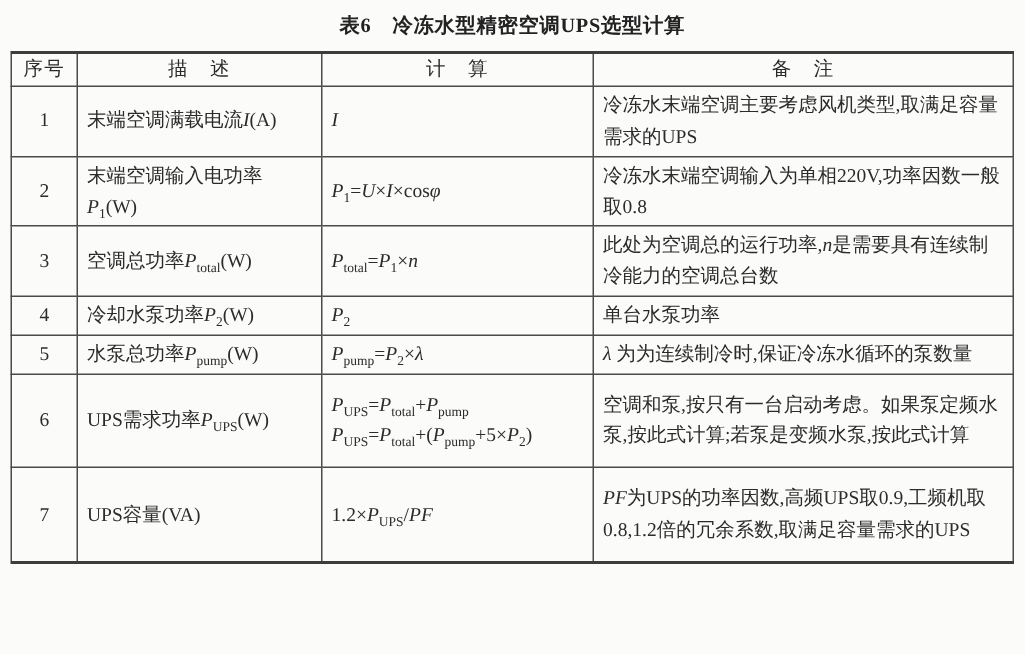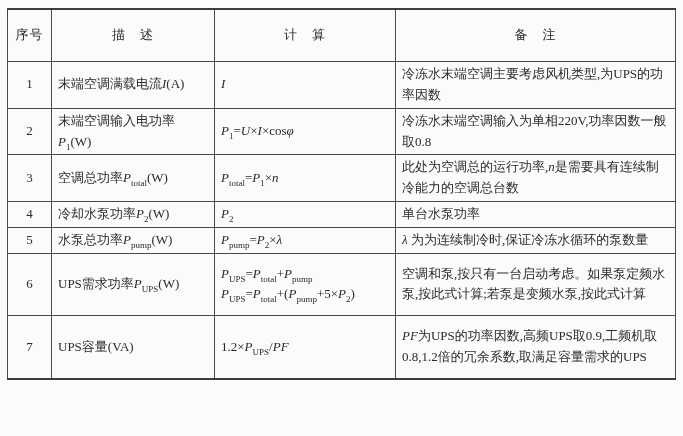--- a/index.html
+++ b/index.html
@@ -35,21 +35,21 @@
     font-weight:normal;
     vertical-align:middle;
     padding:2px 6px;
     line-height:1.6;
     color:#2b2b2b;
   }
   table.main th{
     text-align:center;
     letter-spacing:1px;
     height:20px;
-    padding:15px 0;
+    padding:0 0;
   }
   td.c-no{text-align:center;}
   td.c-desc{padding-left:13px;}
   td.c-calc{padding-left:13px;}
   td.c-remark{padding-left:10px;padding-right:5px;}
   tr.rh1{height:47px;}
   tr.rh2{height:46px;}
   tr.rh3{height:46px;}
   tr.rh4{height:26px;}
   tr.rh5{height:26px;}
@@ -63,20 +63,21 @@
     font-size:13px;
     line-height:1.55;
     color:#2b2b2b;
   }
 </style>
 </head>
 <body>
 
 <div class="page">
 
+  <div class="title">表6　冷冻水型精密空调UPS选型计算</div>
 
   <table class="main">
     <colgroup>
       <col style="width:44px">
       <col style="width:163px">
       <col style="width:181px">
       <col style="width:280px">
     </colgroup>
     <thead>
       <tr>
@@ -86,21 +87,21 @@
         <th>备　注</th>
       </tr>
     </thead>
     <tbody>
       <tr class="rh1">
         <td class="c-no">1</td>
         <td class="c-desc">末端空调满载电流<i>I</i>(A)</td>
         <td class="c-calc">
             <div class="calc-line"><i>I</i></div>
           </td>
-        <td class="c-remark">冷冻水末端空调主要考虑风机类型,为UPS的功率因数</td>
+        <td class="c-remark">冷冻水末端空调主要考虑风机类型,取满足容量需求的UPS</td>
       </tr>
       <tr class="rh2">
         <td class="c-no">2</td>
         <td class="c-desc">末端空调输入电功率<i>P</i><sub>1</sub>(W)</td>
         <td class="c-calc">
             <div class="calc-line"><i>P</i><sub>1</sub>=<i>U</i>×<i>I</i>×cos<i>φ</i></div>
           </td>
         <td class="c-remark">冷冻水末端空调输入为单相220V,功率因数一般取0.8</td>
       </tr>
       <tr class="rh3">

